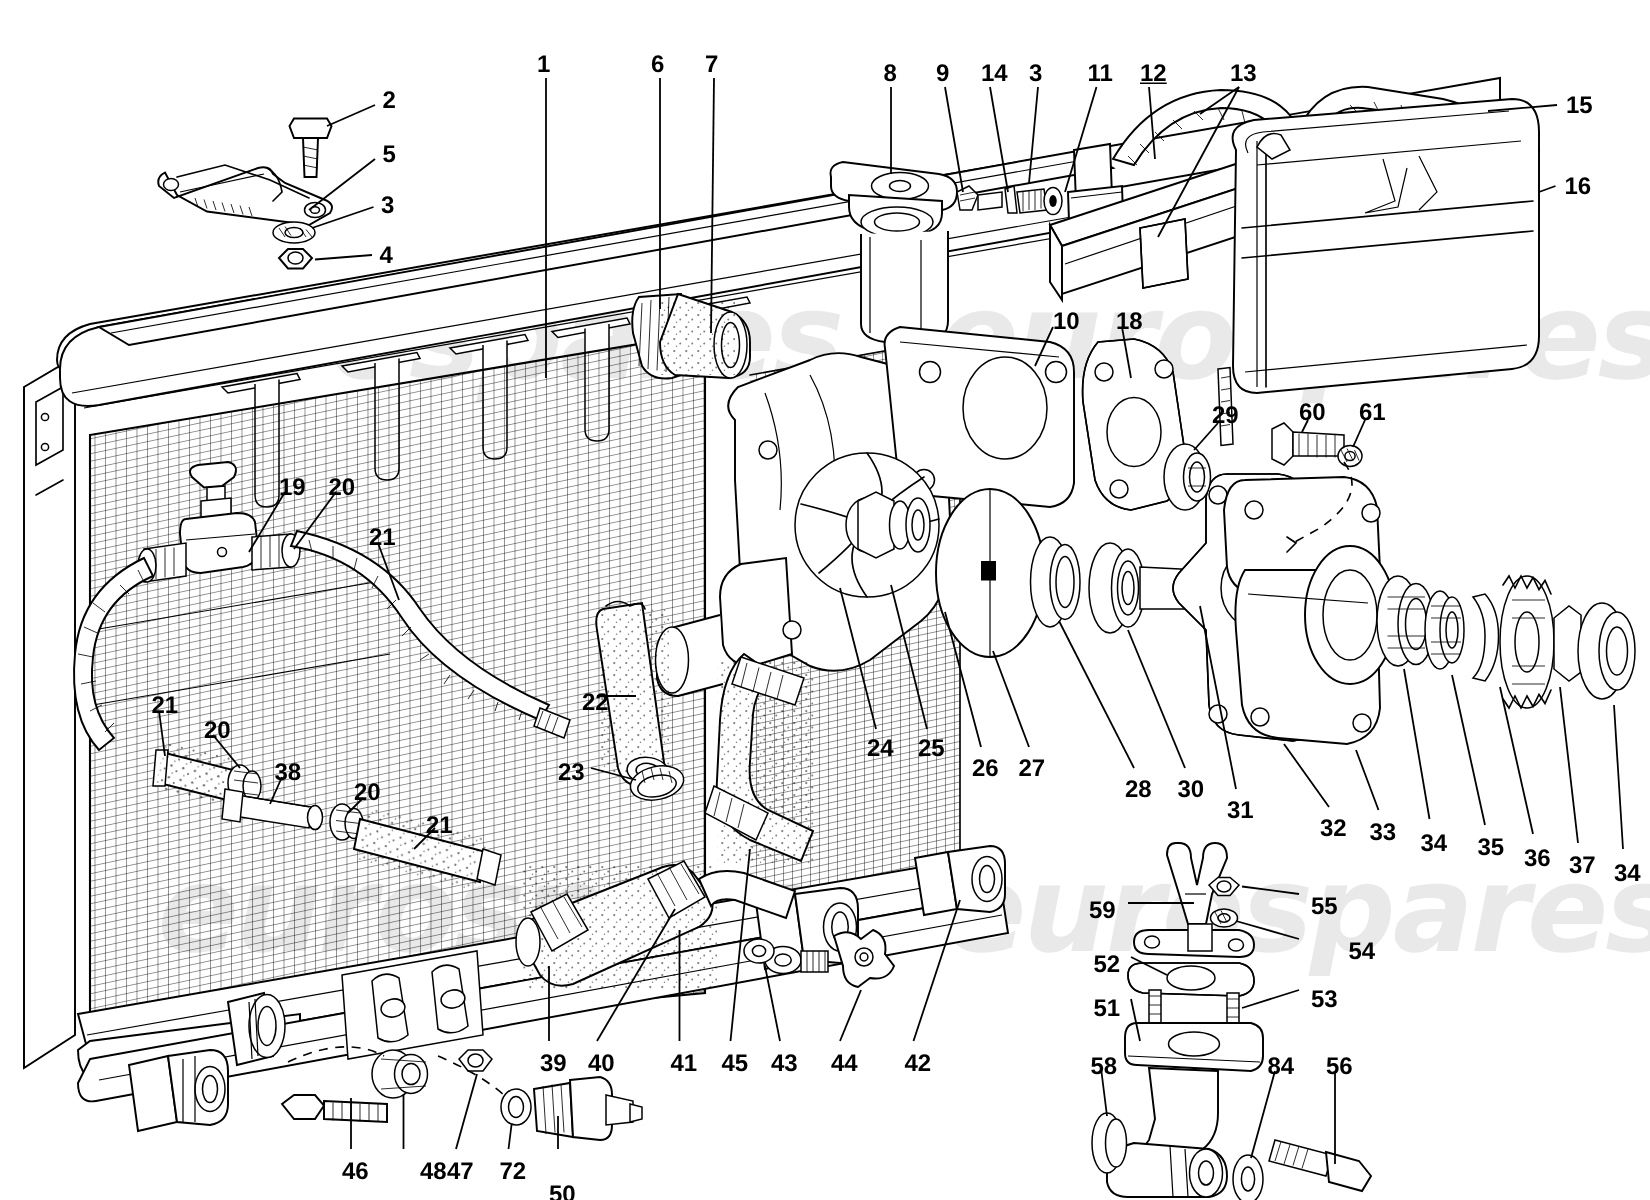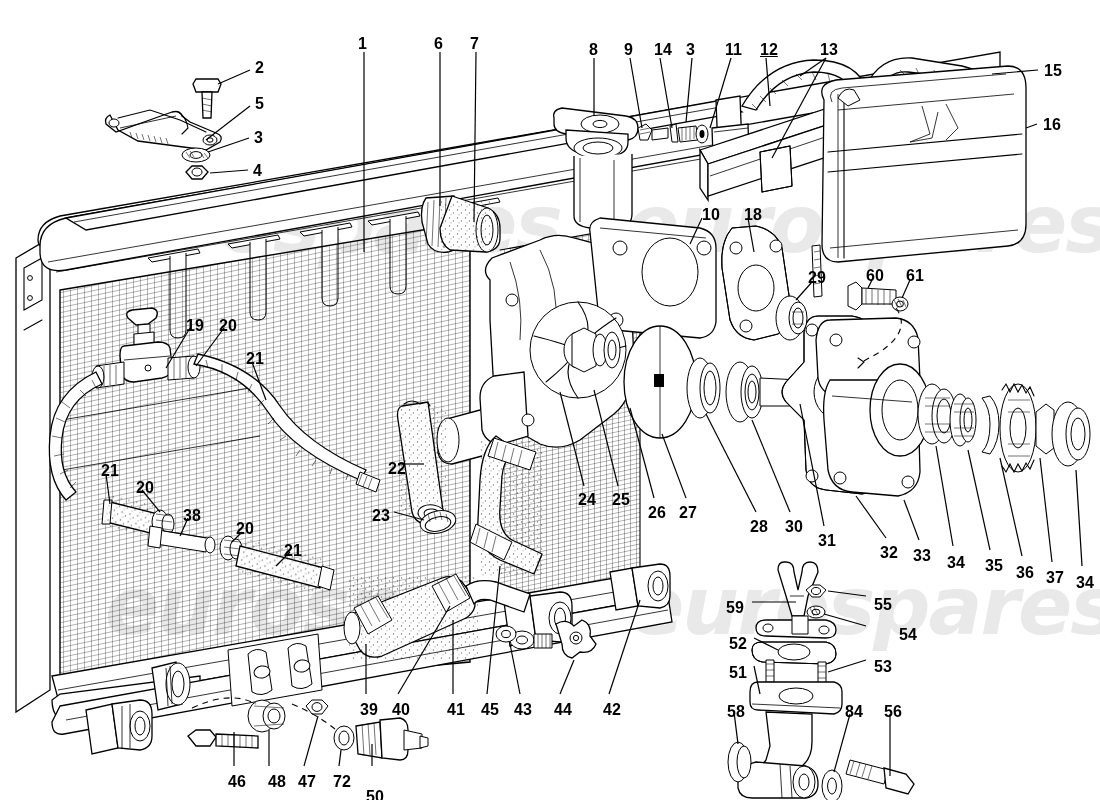--- a/index.html
+++ b/index.html
@@ -764,21 +764,21 @@
   <div class="callout" style="left:183px;top:508px;">38</div>
   <div class="callout" style="left:360px;top:702px;">39</div>
   <div class="callout" style="left:392px;top:702px;">40</div>
   <div class="callout" style="left:447px;top:702px;">41</div>
   <div class="callout" style="left:603px;top:702px;">42</div>
   <div class="callout" style="left:514px;top:702px;">43</div>
   <div class="callout" style="left:554px;top:702px;">44</div>
   <div class="callout" style="left:481px;top:702px;">45</div>
   <div class="callout" style="left:228px;top:774px;">46</div>
   <div class="callout" style="left:298px;top:774px;">47</div>
-  <div class="callout" style="left:268px;top:774px;">48</div>
+  <div class="callout" style="left:280px;top:774px;">48</div>
   <div class="callout" style="left:333px;top:774px;">72</div>
   <div class="callout" style="left:366px;top:789px;">50</div>
   <div class="callout" style="left:729px;top:665px;">51</div>
   <div class="callout" style="left:729px;top:636px;">52</div>
   <div class="callout" style="left:874px;top:659px;">53</div>
   <div class="callout" style="left:874px;top:627px;margin-left:25px;">54</div>
   <div class="callout" style="left:874px;top:597px;">55</div>
   <div class="callout" style="left:884px;top:704px;">56</div>
   <div class="callout" style="left:845px;top:704px;">84</div>
   <div class="callout" style="left:727px;top:704px;">58</div>

